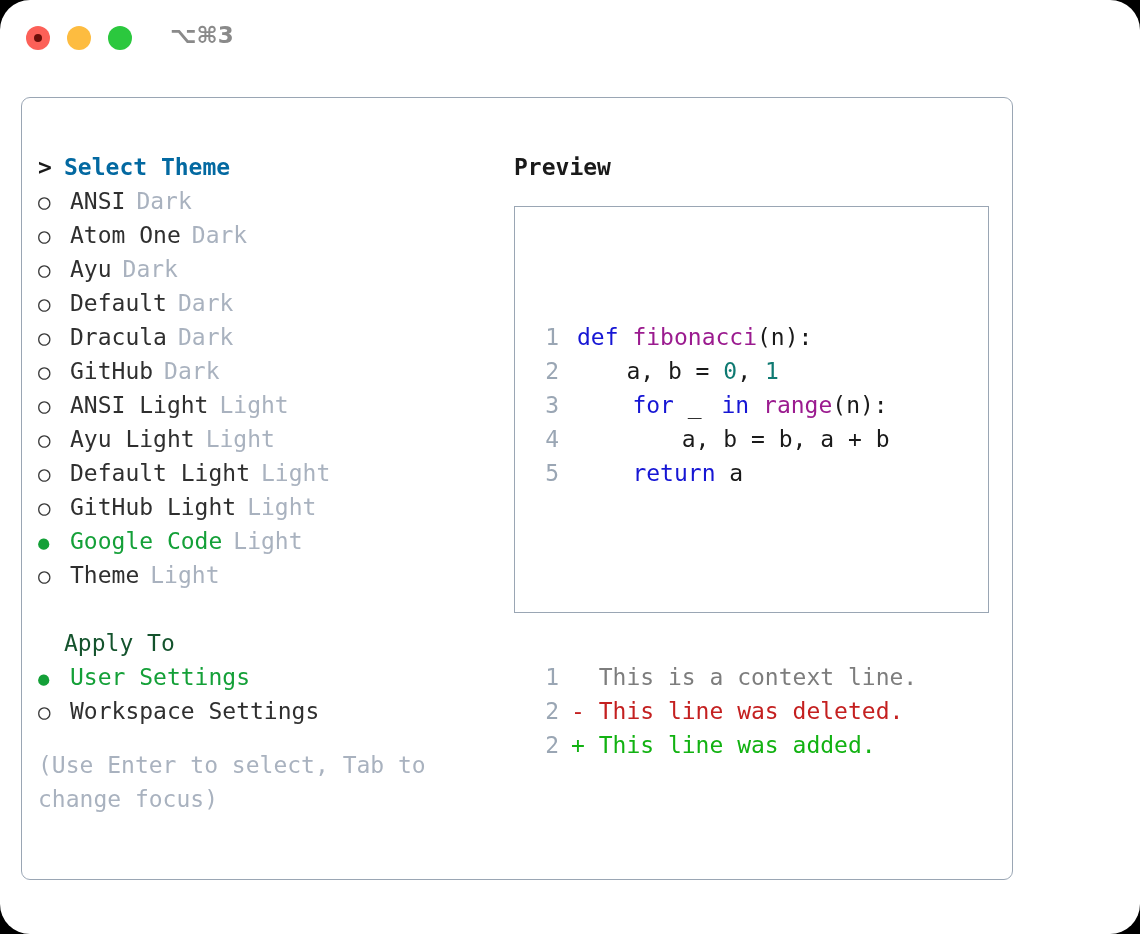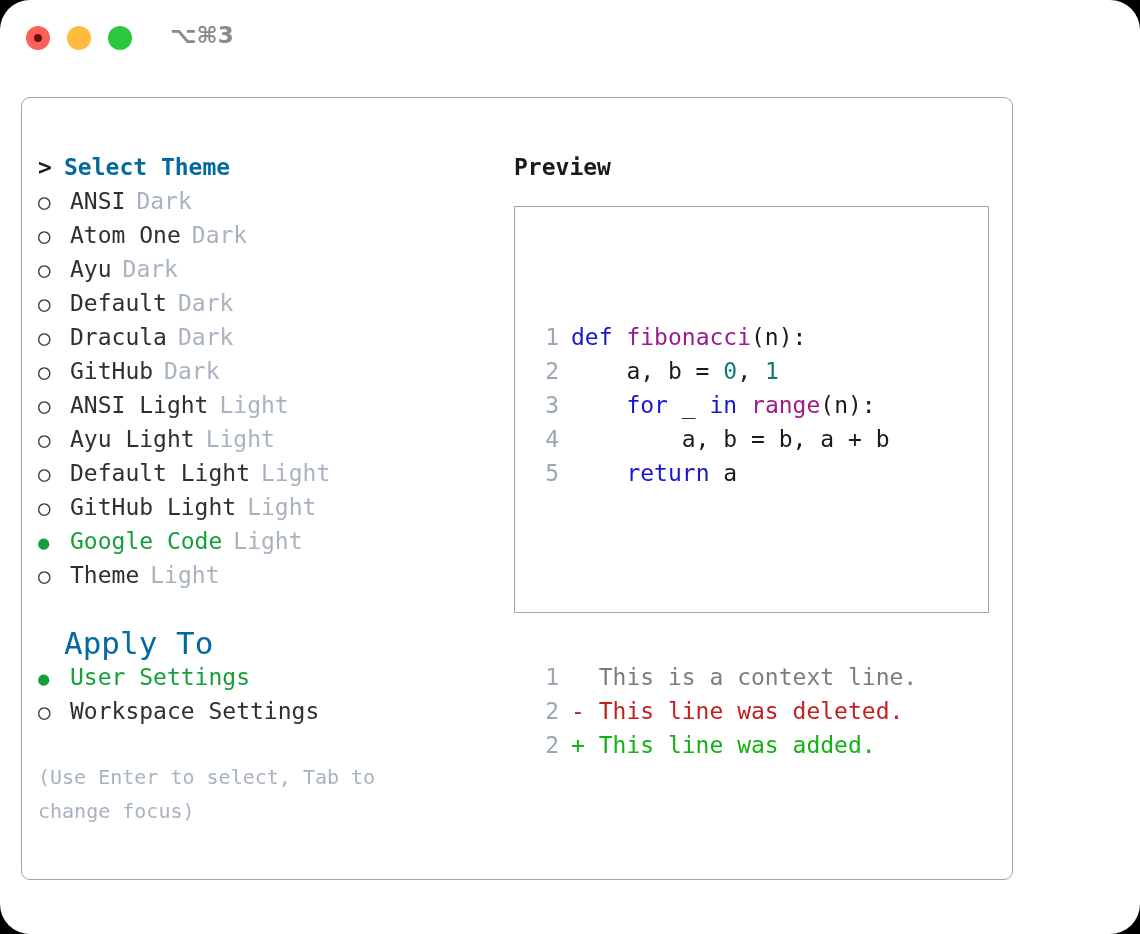--- a/index.html
+++ b/index.html
@@ -134,32 +134,32 @@
     text-align: right;
   }
   .tag {
     color: #a9b2bf;
     margin-left: 11px;
   }
   .sub-heading {
     display: flex;
     align-items: center;
     height: 34px;
-    font-size: 31px;
-    line-height: 34px;
-    color: #0369a1;
+    font-size: 23px;
+    line-height: 34px;
+    color: #14532d;
   }
   .sub-heading .spacer {
     width: 26px;
     flex: 0 0 26px;
   }
   .gap-block { height: 34px; }
   .hint {
-    margin-top: 32px;
-    font-size: 20px;
+    margin-top: 20px;
+    font-size: 23px;
     line-height: 34px;
     color: #a9b2bf;
     width: 400px;
   }
 
   
   .right-col {
     position: absolute;
     left: 492px;
     top: 52px;
@@ -195,21 +195,21 @@
   }
   .lineno {
     width: 30px;
     flex: 0 0 30px;
     text-align: right;
     color: #9aa6b4;
     margin-right: 12px;
   }
   .src { white-space: pre; }
 
-  .tok-kw   { color: #1616d4; }
+  .tok-kw   { color: #1616d4; margin-left: 6px; }
   .tok-fn   { color: #9b1b8f; }
   .tok-num  { color: #0f7a72; }
   .tok-plain{ color: #1a1a1a; }
   .tok-ctx  { color: #7d7d7d; text-align: right; }
   .tok-del  { color: #c42020; }
   .tok-add  { color: #12b212; }
 
   .blank-line { height: 34px; }
 </style>
 </head>

